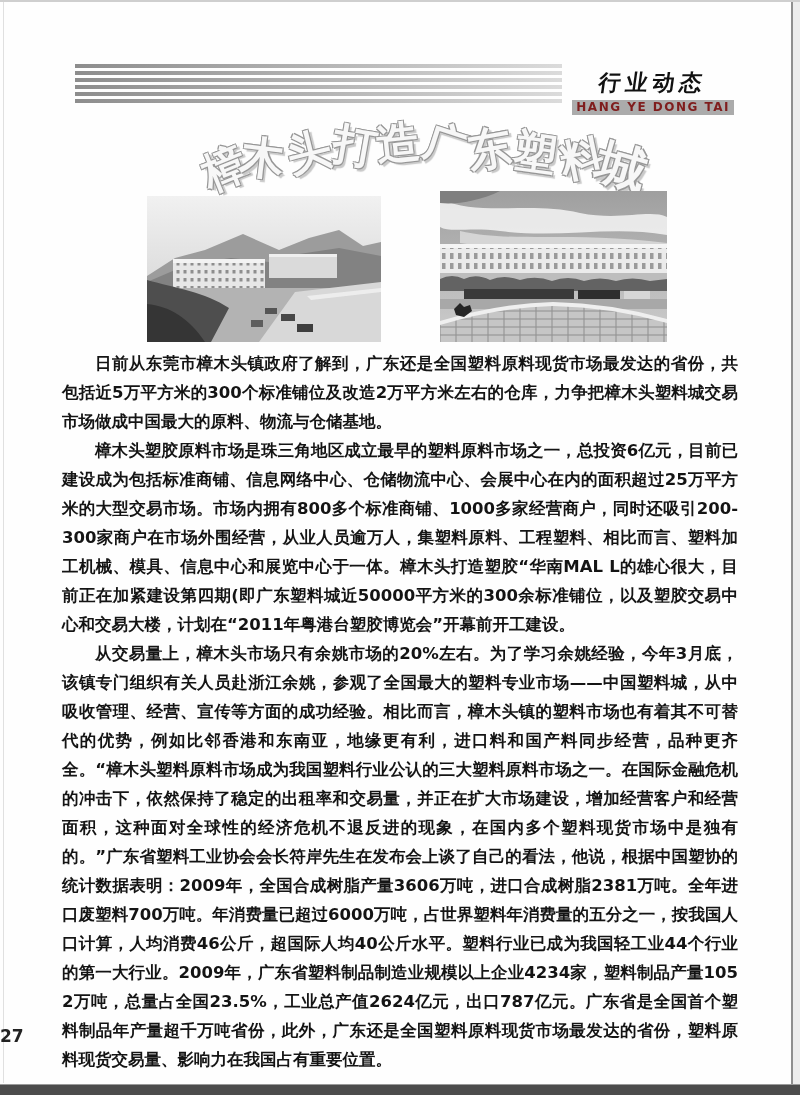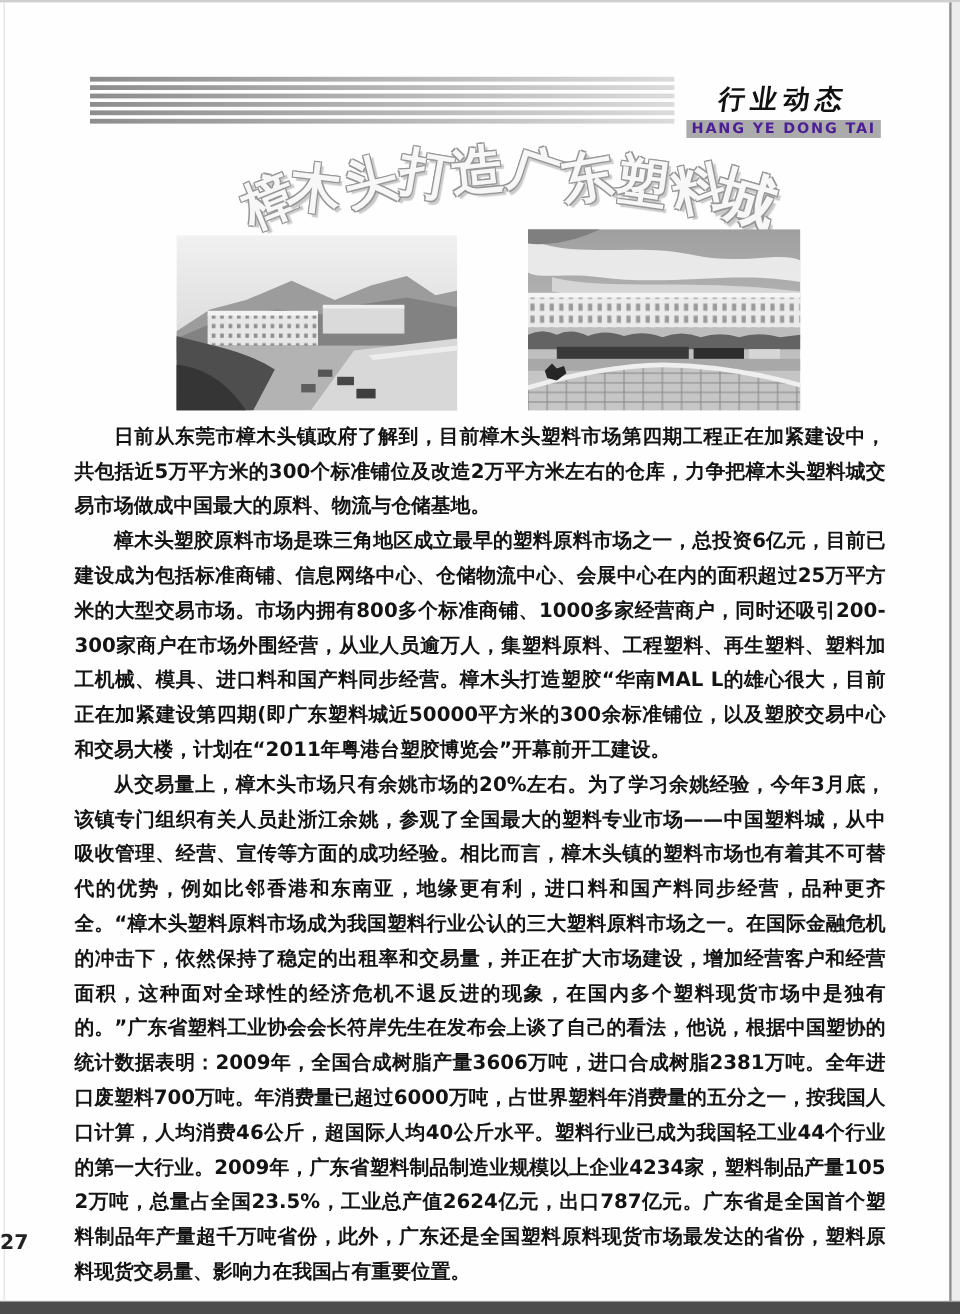--- a/index.html
+++ b/index.html
@@ -13,21 +13,21 @@
   .edge-bottom-line{position:absolute;left:0;right:0;bottom:10px;height:1px;background:#9a9a9a;}
   .edge-bottom-band{position:absolute;left:0;right:0;bottom:0;height:10px;background:#4c4c4c;}
 
   
   .stripes{position:absolute;top:64px;left:75px;width:487px;}
   .stripe{height:4px;margin-bottom:3px;background:linear-gradient(to right,#8d8d8d,#dbdbdb);}
 
   
   .header-right{position:absolute;top:68px;right:66px;text-align:center;}
   .cat-cn{font-size:22px;font-weight:bold;letter-spacing:5px;color:#111;transform:skewX(-8deg);}
-  .cat-en{margin-top:2px;background:#ababab;color:#4c1d95;font-weight:bold;font-size:12px;
+  .cat-en{margin-top:2px;background:#ababab;color:#7f1d1d;font-weight:bold;font-size:12px;
           letter-spacing:1.5px;line-height:15px;padding:0 4px;}
 
   
   .art-title{position:absolute;top:130px;left:196px;width:452px;height:72px;margin:0;
              display:flex;justify-content:space-between;align-items:flex-start;}
   .tc{display:inline-block;font-size:44px;line-height:1;font-weight:bold;color:#f7f7f7;
       text-shadow:-1px -1px 0 #979797,1px -1px 0 #979797,-1px 1px 0 #979797,1px 1px 0 #979797,3px 3px 1px #c9c9c9;}
   .tc:nth-child(1){transform:rotate(-22deg) translateY(18px);}
   .tc:nth-child(2){transform:rotate(7deg)  translateY(6px);}
   .tc:nth-child(3){transform:rotate(-14deg) translateY(0px);}
@@ -146,20 +146,20 @@
     <rect x="24" y="98" width="110" height="12" fill="#3a3a3a"></rect>
     <rect x="138" y="99" width="42" height="11" fill="#2e2e2e"></rect>
     <rect x="184" y="100" width="26" height="10" fill="#d6d6d6"></rect>
     <rect x="0" y="108" width="227" height="10" fill="#a8a8a8"></rect>
     <path d="M0,132 Q60,114 113,113 Q170,114 227,130 L227,151 L0,151 Z" fill="url(#blocks)"></path>
     <path d="M0,130 Q60,112 113,111 Q170,112 227,128 L227,132 Q170,116 113,115 Q60,116 0,134 Z" fill="#efefef"></path>
     <path d="M14,118 l6,-6 l4,4 l6,-2 l2,6 l-8,6 l-8,-2 Z" fill="#262626"></path>
   </svg>
 
   <main class="body">
-    <p>日前从东莞市樟木头镇政府了解到，目前樟木头塑料市场第四期工程正在加紧建设中，共包括近5万平方米的300个标准铺位及改造2万平方米左右的仓库，力争把樟木头塑料城交易市场做成中国最大的原料、物流与仓储基地。</p>
-    <p>樟木头塑胶原料市场是珠三角地区成立最早的塑料原料市场之一，总投资6亿元，目前已建设成为包括标准商铺、信息网络中心、仓储物流中心、会展中心在内的面积超过25万平方米的大型交易市场。市场内拥有800多个标准商铺、1000多家经营商户，同时还吸引200-300家商户在市场外围经营，从业人员逾万人，集塑料原料、工程塑料、再生塑料、塑料加工机械、模具、进口料和国产料同步经营。樟木头打造塑胶“华南MAL L的雄心很大，目前正在加紧建设第四期(即广东塑料城近50000平方米的300余标准铺位，以及塑胶交易中心和交易大楼，计划在“2011年粤港台塑胶博览会”开幕前开工建设。</p>
+    <p>日前从东莞市樟木头镇政府了解到，广东还是全国塑料原料现货市场最发达的省份，共包括近5万平方米的300个标准铺位及改造2万平方米左右的仓库，力争把樟木头塑料城交易市场做成中国最大的原料、物流与仓储基地。</p>
+    <p>樟木头塑胶原料市场是珠三角地区成立最早的塑料原料市场之一，总投资6亿元，目前已建设成为包括标准商铺、信息网络中心、仓储物流中心、会展中心在内的面积超过25万平方米的大型交易市场。市场内拥有800多个标准商铺、1000多家经营商户，同时还吸引200-300家商户在市场外围经营，从业人员逾万人，集塑料原料、工程塑料、相比而言、塑料加工机械、模具、信息中心和展览中心于一体。樟木头打造塑胶“华南MAL L的雄心很大，目前正在加紧建设第四期(即广东塑料城近50000平方米的300余标准铺位，以及塑胶交易中心和交易大楼，计划在“2011年粤港台塑胶博览会”开幕前开工建设。</p>
     <p>从交易量上，樟木头市场只有余姚市场的20%左右。为了学习余姚经验，今年3月底，该镇专门组织有关人员赴浙江余姚，参观了全国最大的塑料专业市场——中国塑料城，从中吸收管理、经营、宣传等方面的成功经验。相比而言，樟木头镇的塑料市场也有着其不可替代的优势，例如比邻香港和东南亚，地缘更有利，进口料和国产料同步经营，品种更齐全。“樟木头塑料原料市场成为我国塑料行业公认的三大塑料原料市场之一。在国际金融危机的冲击下，依然保持了稳定的出租率和交易量，并正在扩大市场建设，增加经营客户和经营面积，这种面对全球性的经济危机不退反进的现象，在国内多个塑料现货市场中是独有的。”广东省塑料工业协会会长符岸先生在发布会上谈了自己的看法，他说，根据中国塑协的统计数据表明：2009年，全国合成树脂产量3606万吨，进口合成树脂2381万吨。全年进口废塑料700万吨。年消费量已超过6000万吨，占世界塑料年消费量的五分之一，按我国人口计算，人均消费46公斤，超国际人均40公斤水平。塑料行业已成为我国轻工业44个行业的第一大行业。2009年，广东省塑料制品制造业规模以上企业4234家，塑料制品产量1052万吨，总量占全国23.5%，工业总产值2624亿元，出口787亿元。广东省是全国首个塑料制品年产量超千万吨省份，此外，广东还是全国塑料原料现货市场最发达的省份，塑料原料现货交易量、影响力在我国占有重要位置。</p>
   </main>
 
   <div class="pagenum">27</div>
 
 </div>
 
 </body></html>

